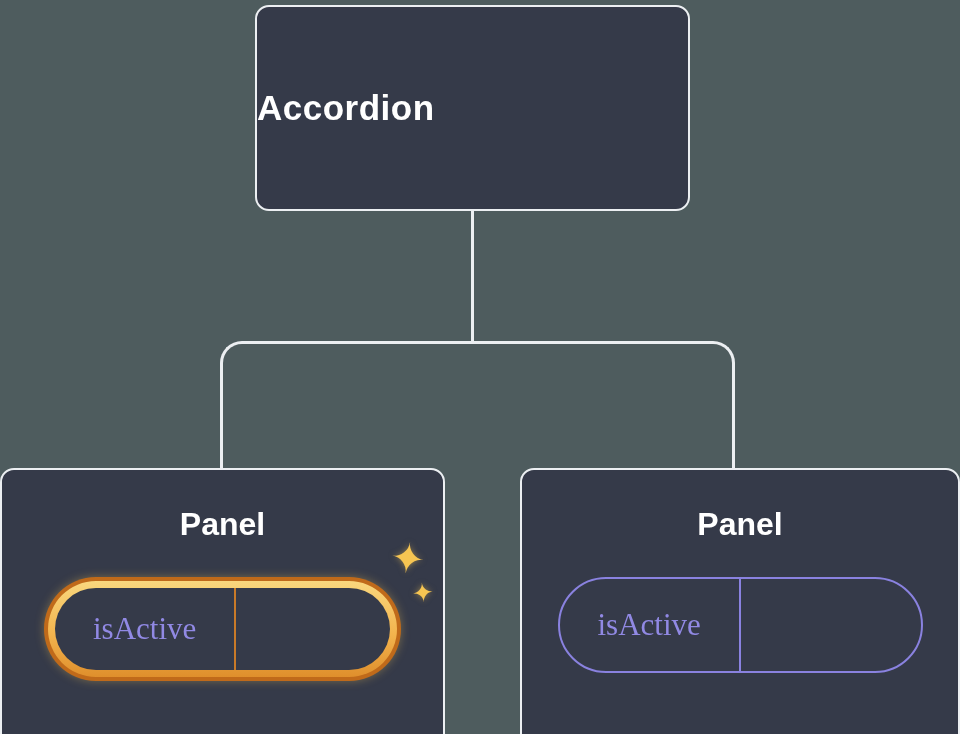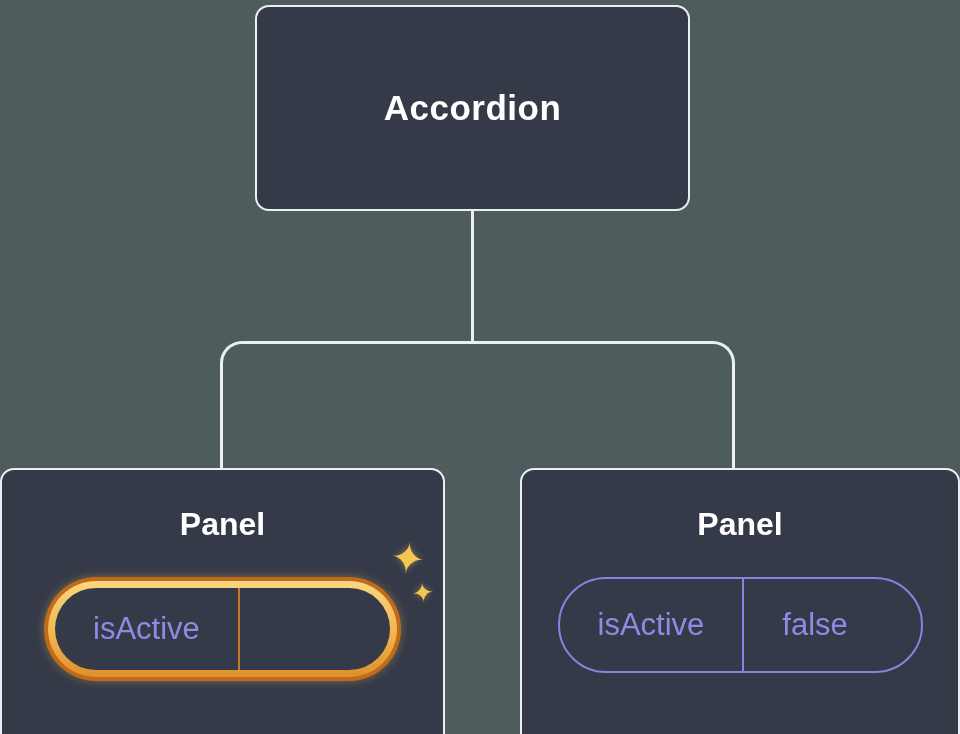--- a/index.html
+++ b/index.html
@@ -23,21 +23,20 @@
     border-radius: 14px;
     box-sizing: border-box;
   }
   .node-root {
     left: 255px;
     top: 5px;
     width: 435px;
     height: 206px;
     display: flex;
     align-items: center;
-    justify-content: center;
   }
   .root-label {
     color: #ffffff;
     font-size: 35px;
     font-weight: 700;
     letter-spacing: 0.5px;
   }
   
   .stem {
     position: absolute;
@@ -119,20 +118,21 @@
   .pill-dark .prop-name,
   .pill-dark .prop-value {
     display: flex;
     align-items: center;
     justify-content: center;
   }
   .prop-name {
     color: #9189e4;
     font-size: 31px;
     padding: 0 38px;
+    font-family: Liberation Serif, serif;
   }
   .prop-value {
     color: #9189e4;
     font-size: 31px;
     padding: 0 38px;
   }
   .prop-value-bold {
     font-weight: 700;
   }
   .pill-divider-orange {
@@ -207,17 +207,16 @@
   </div>
 
   <span class="sparkle sparkle-big">✦</span>
   <span class="sparkle sparkle-small">✦</span>
 
   <div class="node node-panel node-panel-right">
     <div class="panel-title">Panel</div>
     <div class="pill-outline">
       <span class="prop-name">isActive</span>
       <span class="pill-divider-purple"></span>
-      <span class="prop-value">false</span>
     </div>
   </div>
 
 </div>
 
 </body></html>

